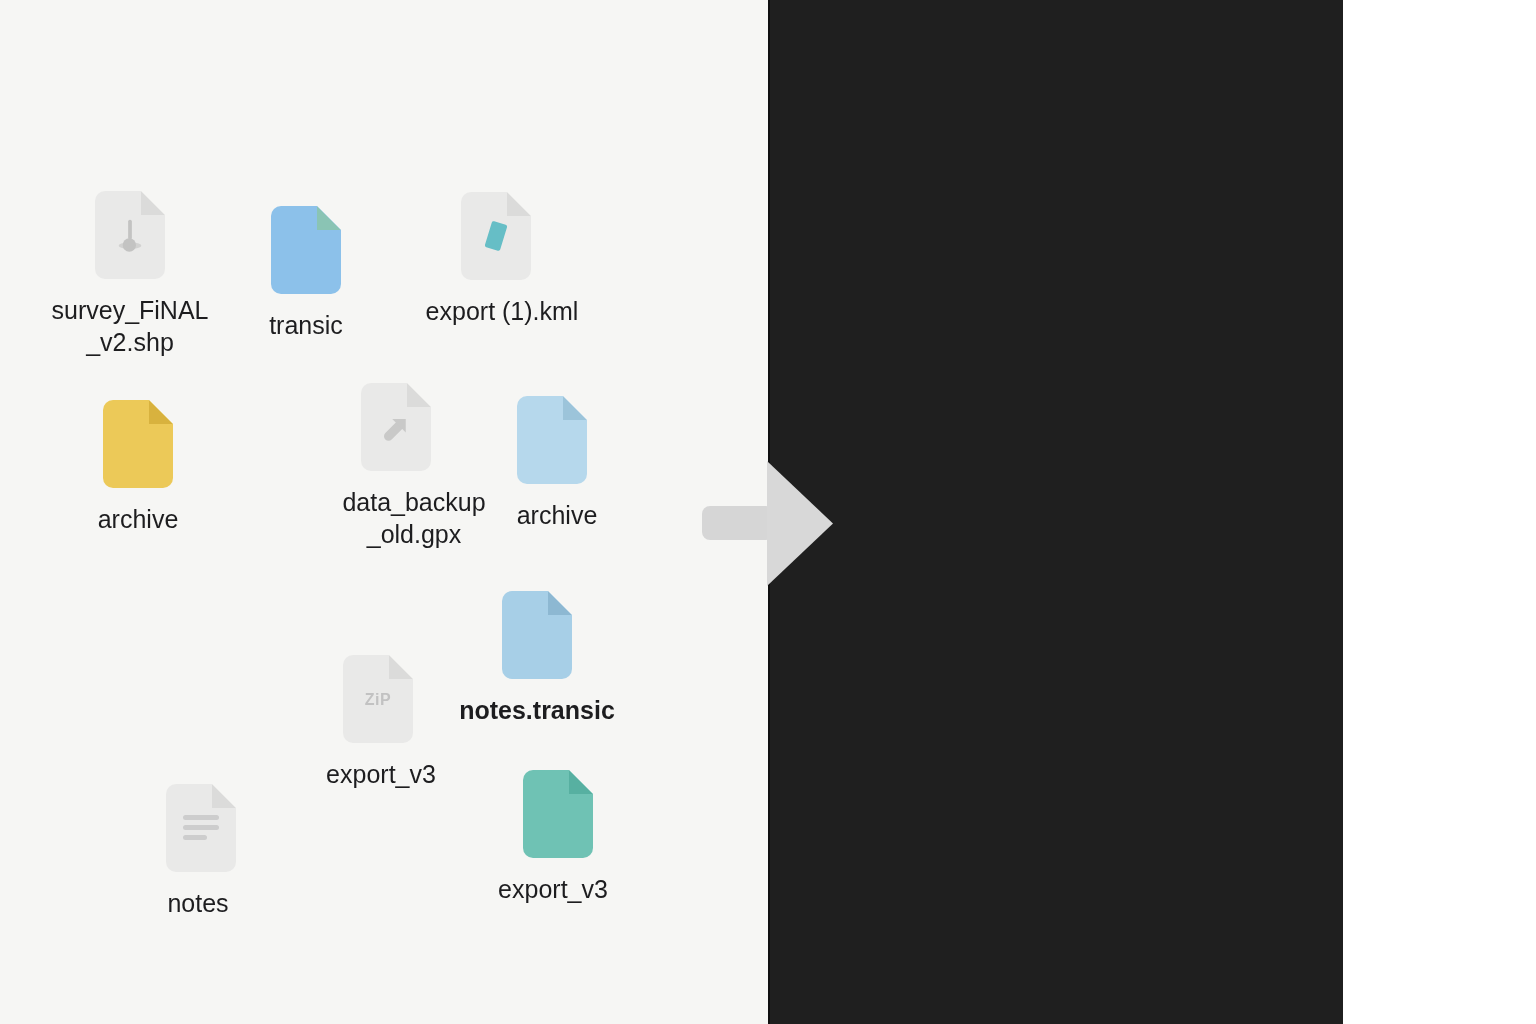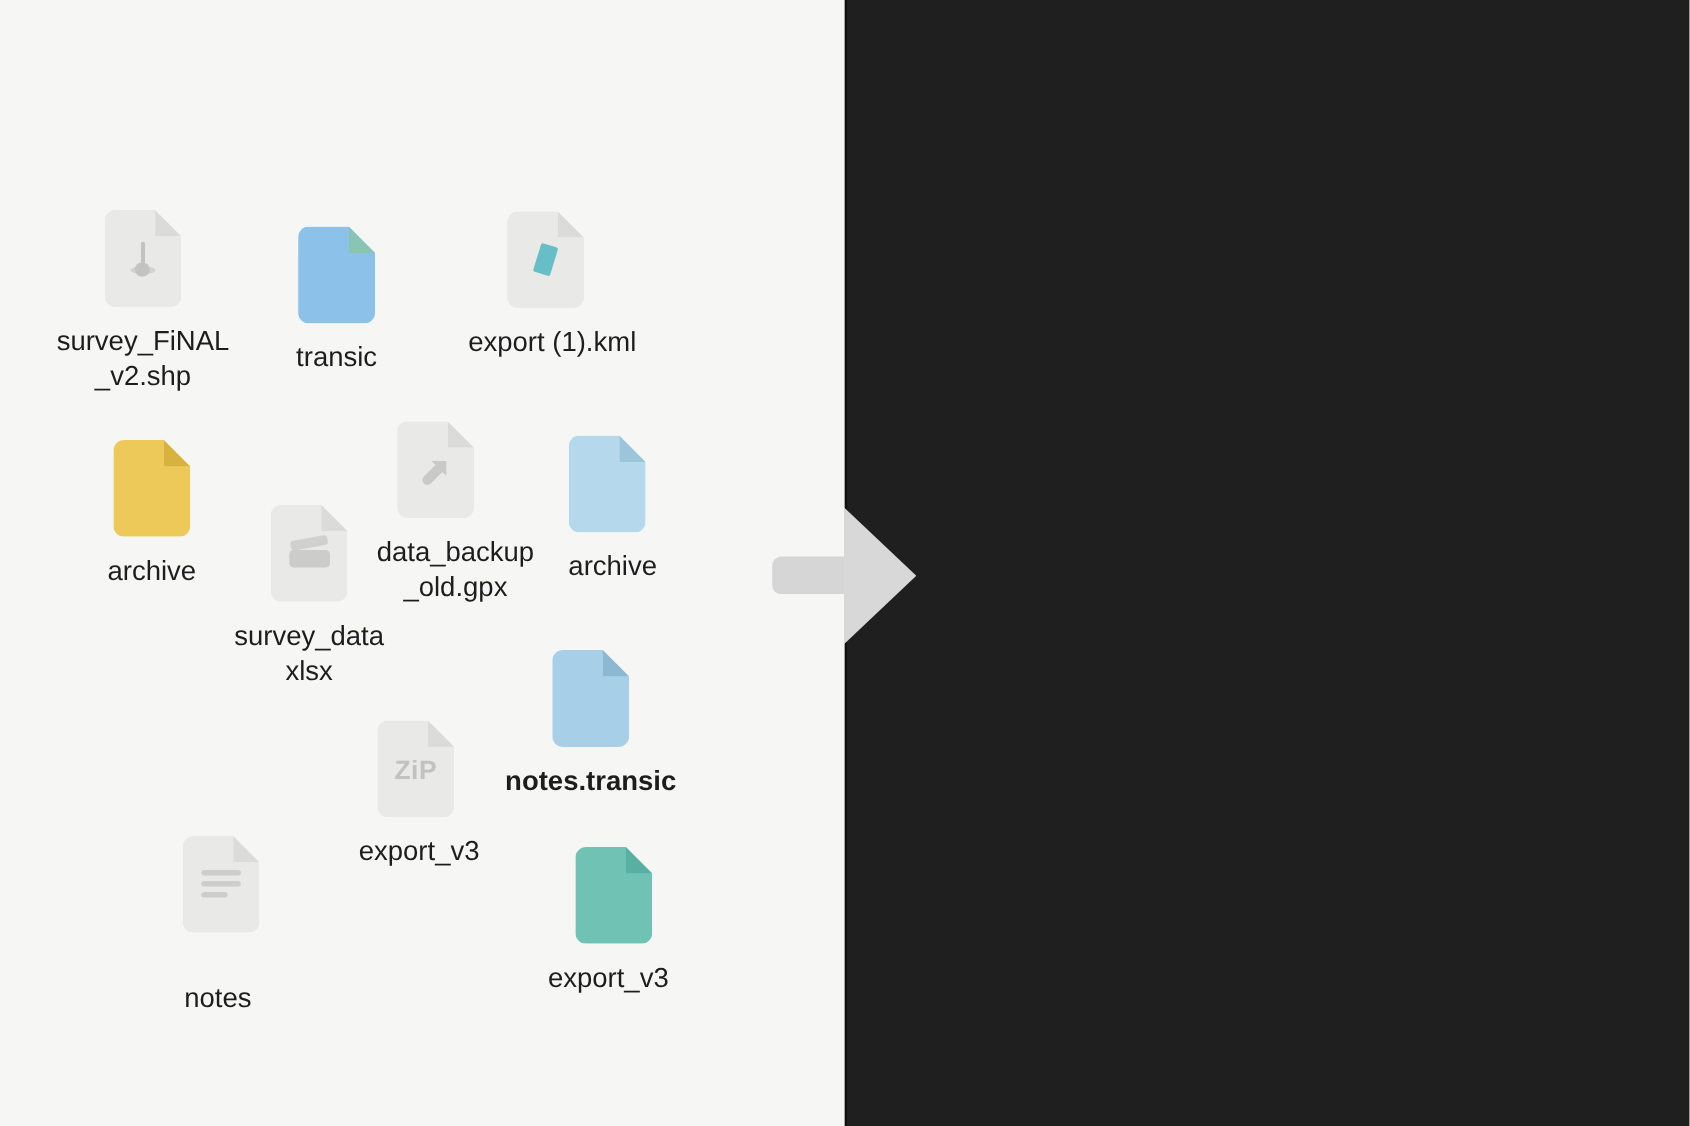--- a/index.html
+++ b/index.html
@@ -1,17 +1,17 @@
 <!DOCTYPE html>
 <html><head>
 <meta charset="utf-8">
 <style>
   html,body{margin:0;padding:0;}
   body{width:1536px;height:1024px;font-family:"Liberation Sans",sans-serif;}
-  .canvas{position:relative;width:1536px;height:1024px;overflow:hidden;background:#f6f6f4;}
+  .canvas{position:relative;width:1343px;height:1024px;overflow:hidden;background:#f6f6f4;}
 
   
   .dark-panel{position:absolute;left:768px;top:0;width:768px;height:1024px;
     background:#1f1f1f;border-left:2px solid #101010;box-sizing:border-box;}
 
   
   .big-arrow-shaft{position:absolute;left:702px;top:506px;width:72px;height:34px;
     background:#d6d6d6;border-radius:8px;z-index:5;}
   .big-arrow-head{position:absolute;left:767px;top:461px;width:66px;height:125px;
     background:#d8d8d8;clip-path:polygon(0 0,100% 50%,0 100%);z-index:5;}
@@ -29,21 +29,21 @@
   .doc.teal{background:#6fc2b4;}   .doc.teal  .fold{background:#57b0a1;}
   .doc.yellow{background:#ecc958;} .doc.yellow .fold{background:#d8b23e;}
   .flabel{margin-top:15px;font-size:25px;line-height:32px;color:#1d1d1f;text-align:center;}
   .flabel span{display:block;white-space:nowrap;}
 
   
   .glyph{position:absolute;left:50%;top:50%;transform:translate(-50%,-45%);}
   .kml-frag{position:absolute;left:50%;top:50%;width:16px;height:27px;background:#66bec6;
     border-radius:2px;transform:translate(-50%,-50%) rotate(17deg);}
   .zip-text{position:absolute;left:50%;top:50%;transform:translate(-50%,-42%);
-    color:#c2c2c2;font-size:24px;font-weight:bold;letter-spacing:0.5px;}
+    color:#c2c2c2;font-size:16px;font-weight:bold;letter-spacing:0.5px;}
   .lines i{display:block;height:5px;border-radius:2.5px;background:#cdcdcd;margin:5px auto;}
   .lines{position:absolute;left:50%;top:26px;transform:translateX(-50%);width:40px;}
   .lines i:nth-child(1){width:36px;}
   .lines i:nth-child(2){width:36px;}
   .lines i:nth-child(3){width:24px;margin-left:2px;}
   .cardg{position:absolute;left:50%;top:50%;transform:translate(-50%,-50%);width:40px;height:32px;}
   .cardg .bar{position:absolute;left:3px;top:2px;width:34px;height:9px;background:#d0d0cf;
     border-radius:3px;transform:rotate(-10deg);}
   .cardg .body{position:absolute;left:2px;top:13px;width:37px;height:16px;background:#cccccb;border-radius:4px;}
 
@@ -51,21 +51,21 @@
   .f0{left:20px;top:191px;}
   .f1{left:196px;top:206px;}
   .f2{left:392px;top:192px;} .f2 .doc{transform:translateX(-6px);}
   .f3{left:28px;top:400px;}
   .f4{left:304px;top:383px;} .f4 .doc{transform:translateX(-18px);}
   .f5{left:171px;top:459px;}
   .f6{left:447px;top:396px;} .f6 .doc{transform:translateX(-5px);}
   .f7{left:29px;top:590px;}  .f7 .doc{transform:translateX(-5px);}
   .f8{left:271px;top:655px;} .f8 .doc{transform:translateX(-3px);}
   .f9{left:427px;top:591px;font-weight:bold;}
-  .f10{left:88px;top:760px;gap:28px;} .f10 .doc{transform:translateX(3px);}
+  .f10{left:88px;top:784px;} .f10 .doc{transform:translateX(3px);}
   .f11{left:443px;top:770px;} .f11 .doc{transform:translateX(5px);}
 </style>
 </head>
 <body>
 
 <div class="canvas">
 
   <div class="file f0">
     <div class="doc gray">
       <i class="fold"></i>
@@ -119,33 +119,20 @@
         <path d="M7 17 L14 10" stroke="#c9c9c8" stroke-width="6" stroke-linecap="round" fill="none"></path>
         <polygon points="9.5,5.5 18.5,5.5 18.5,14.5" fill="#c9c9c8"></polygon>
       </svg>
     </div>
     <div class="flabel">
       <span>data_backup</span>
       <span>_old.gpx</span>
     </div>
   </div>
 
-  <div class="file f5">
-    <div class="doc gray">
-      <i class="fold"></i>
-      <span class="cardg">
-          <i class="bar"></i>
-          <i class="body"></i>
-        </span>
-    </div>
-    <div class="flabel">
-      <span>survey_data</span>
-      <span>xlsx</span>
-    </div>
-  </div>
 
   <div class="file f6">
     <div class="doc lblue">
       <i class="fold"></i>
     </div>
     <div class="flabel">
       <span>archive</span>
       <span></span>
     </div>
   </div>

